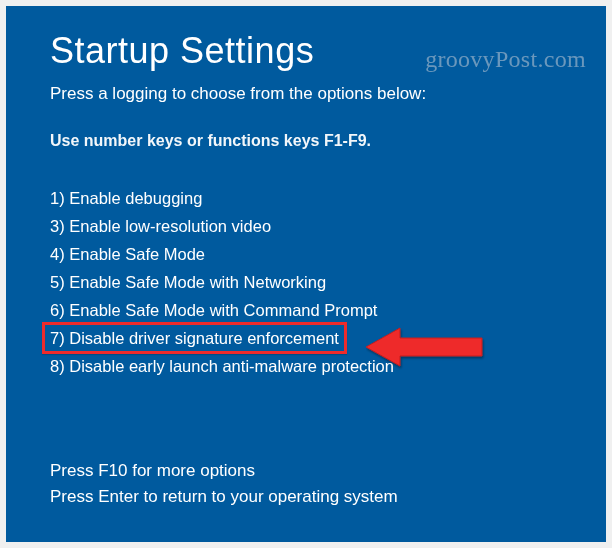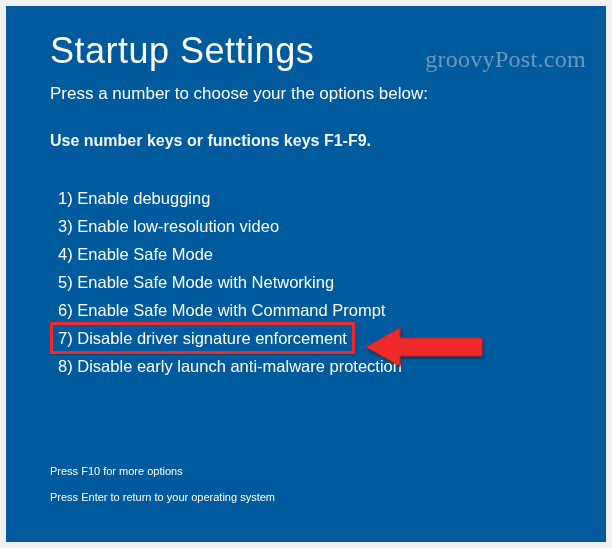--- a/index.html
+++ b/index.html
@@ -38,21 +38,20 @@
     }
     .hint {
       font-size: 16px;
       font-weight: 700;
       opacity: 0.95;
       margin-bottom: 34px;
       margin-top: 28px;
     }
     .options {
       list-style: none;
-      margin-left: 8px;
     }
     .options li {
       font-size: 16.5px;
       font-weight: 300;
       line-height: 28px;
       position: relative;
       padding: 0;
     }
     .highlight-wrap {
       position: relative;
@@ -67,21 +66,21 @@
       bottom: -2px;
       pointer-events: none;
       box-shadow: 0 1px 1px rgba(0,0,0,0.15);
     }
     .footer {
       position: absolute;
       bottom: 32px;
       left: 44px;
     }
     .footer-line {
-      font-size: 11px;
+      font-size: 17px;
       font-weight: 300;
       line-height: 26px;
     }
     .watermark {
       position: absolute;
       top: 40px;
       right: 20px;
       font-family: Georgia, "Times New Roman", serif;
       font-size: 24px;
       color: rgba(182, 196, 210, 0.58);
@@ -95,21 +94,21 @@
   </style>
 </head>
 <body>
 
 <div class="screen">
 
   <div class="watermark">groovyPost.com</div>
 
   <h1 class="title">Startup Settings</h1>
 
-  <div class="subtitle">Press a number to choose your the options below:</div>
+  <div class="subtitle">Press a logging to choose from the options below:</div>
   <div class="hint">Use number keys or functions keys F1-F9.</div>
 
   <ul class="options">
     <li><span>1</span>) <span>Enable debugging</span></li>
     <li><span>3</span>) <span>Enable low-resolution video</span></li>
     <li><span>4</span>) <span>Enable Safe Mode</span></li>
     <li><span>5</span>) <span>Enable Safe Mode with Networking</span></li>
     <li><span>6</span>) <span>Enable Safe Mode with Command Prompt</span></li>
     <li>
       <span class="highlight-wrap">

